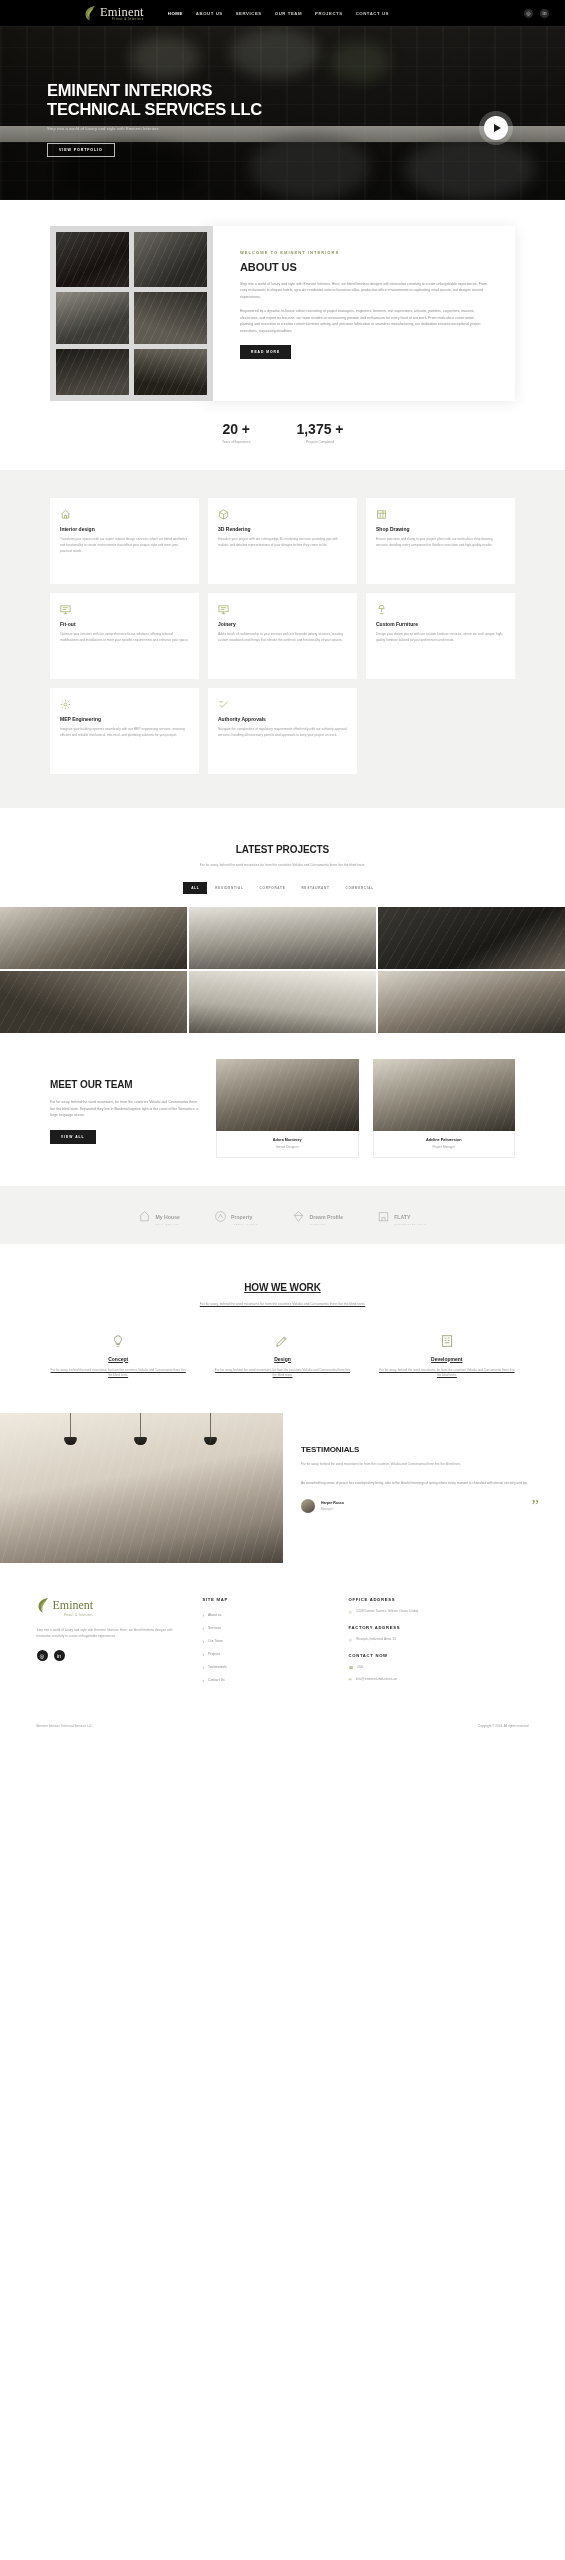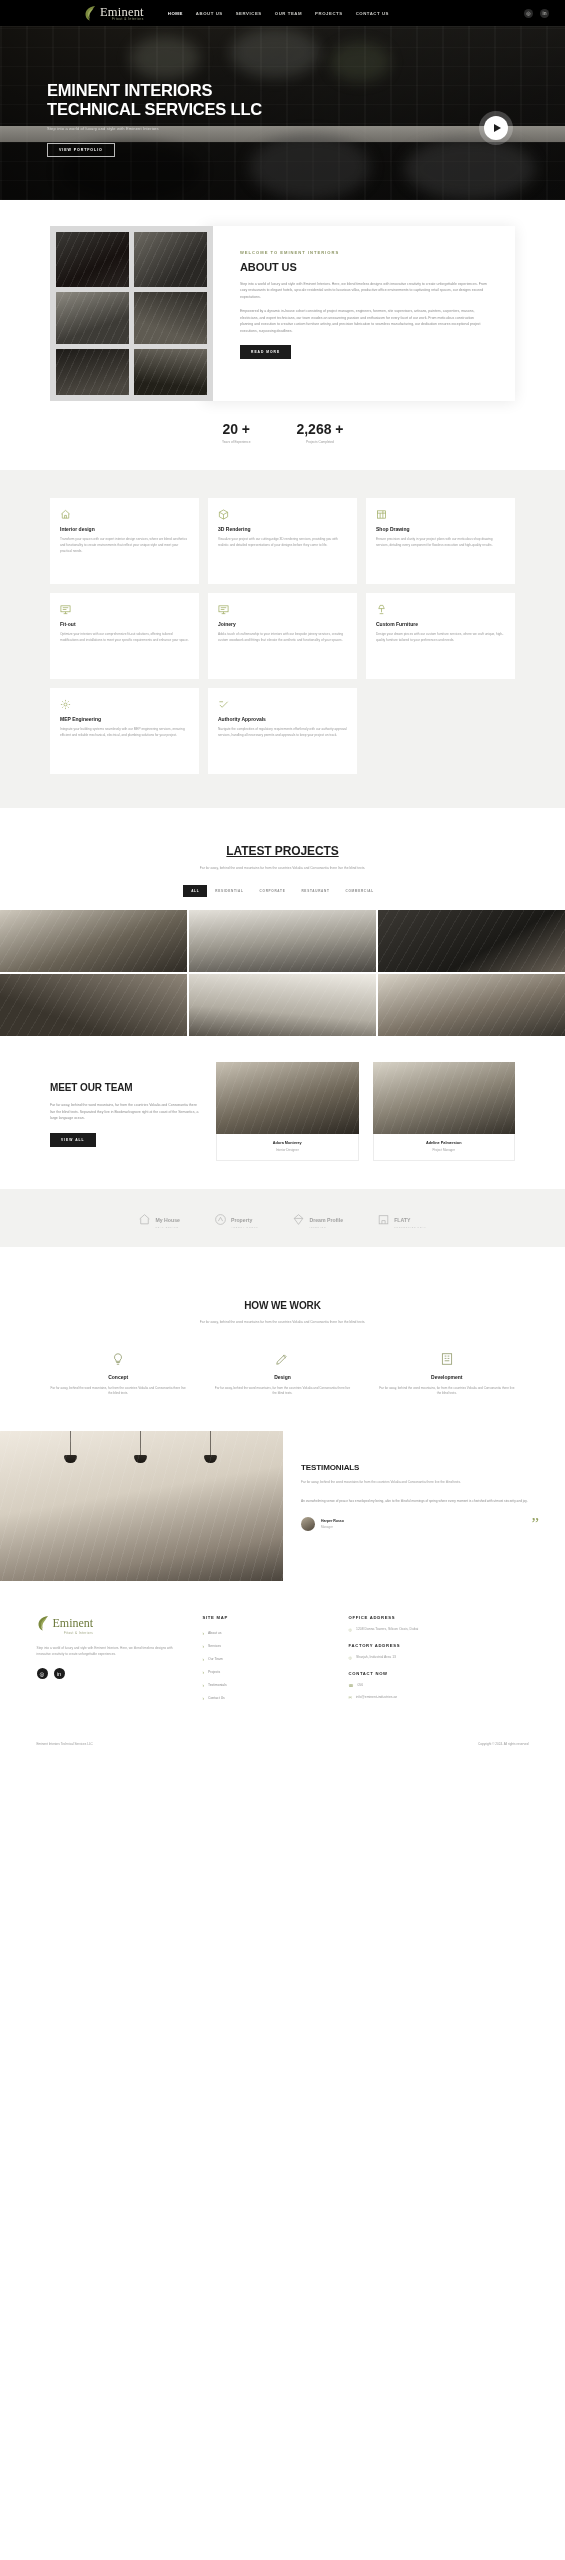--- a/index.html
+++ b/index.html
@@ -159,21 +159,21 @@
     background:#fff; padding:11px 10px 13px; min-height:86px;
   }
   .svc-icon { width:11px; height:11px; margin-bottom:6px; }
   .svc-icon svg { display:block; }
   .svc-title { font-size:5px; font-weight:700; color:#1d1d1d; }
   .svc-desc { font-size:3.2px; line-height:1.8; color:#9a9a9a; margin-top:5px; }
 
   
   .projects { background:#fff; padding:30px 0 0; }
   .proj-head { text-align:center; }
-  .proj-head .h2 { font-size:12px;text-decoration:underline; }
+  .proj-head .h2 { font-size:10px; }
   .proj-sub { font-size:3.3px; color:#9a9a9a; line-height:1.9; margin:7px auto 0; width:230px; }
   .proj-tabs {
     display:flex; justify-content:center; gap:0; margin-top:14px;
   }
   .proj-tabs button {
     font-size:3.1px; letter-spacing:.7px; font-weight:700; padding:4px 8px;
     border:none; background:transparent; color:#8a8a8a; cursor:pointer;
   }
   .proj-tabs button.active { background:#1c1c1c; color:#fff; }
   .proj-grid {
@@ -216,21 +216,21 @@
     background:#f2f2f0; padding:19px 0; display:flex;
     justify-content:center; gap:34px; align-items:center;
   }
   .brand { display:flex; align-items:center; gap:4px; opacity:.55; }
   .brand-ic { width:13px; height:13px; }
   .brand-tx { line-height:1.1; }
   .brand-name { font-size:5.2px; font-weight:700; color:#5d5d5d; }
   .brand-tag { font-size:2.2px; letter-spacing:.8px; color:#9d9d9d; }
 
   
-  .how { background:#fff; padding:47px 0 34px; text-align:center; }
+  .how { background:#fff; padding:32px 0 34px; text-align:center;text-decoration:underline; }
   .how .h2 { font-size:10px; }
   .how-sub { font-size:3.3px; color:#9a9a9a; line-height:1.9; margin:8px auto 0; width:235px; }
   .how-steps {
     width:465px; margin:26px auto 0; display:grid;
     grid-template-columns:repeat(3,1fr); gap:28px;
   }
   .step-ic { width:14px; height:14px; margin:0 auto 8px; }
   .step-title { font-size:5px; font-weight:700; color:#1d1d1d; }
   .step-desc { font-size:3.1px; line-height:1.85; color:#9a9a9a; margin-top:6px; }
 
@@ -361,21 +361,21 @@
         <button class="btn-dark">READ MORE</button>
       </div>
     </div>
 
     <div class="stats">
       <div>
         <div class="stat-num">20 +</div>
         <div class="stat-lbl">Years of Experience</div>
       </div>
       <div>
-        <div class="stat-num">2,268 +</div>
+        <div class="stat-num">1,375 +</div>
         <div class="stat-lbl">Projects Completed</div>
       </div>
     </div>
   </section>
 
   <section class="services">
     <div class="services-grid">
 
 
       <div class="svc-card">

